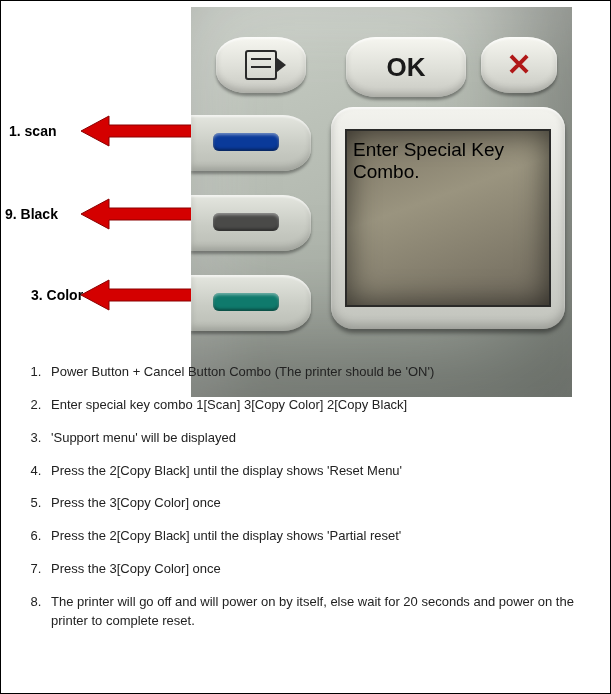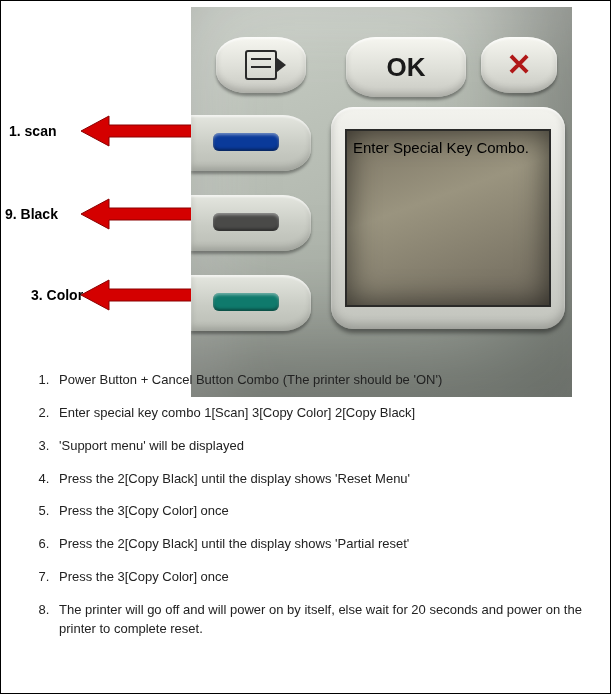--- a/index.html
+++ b/index.html
@@ -136,21 +136,21 @@
     position: absolute;
     left: 14px;
     top: 22px;
     right: 14px;
     bottom: 22px;
     background: linear-gradient(160deg, #7c7564 0%, #9a947f 40%, #6e685b 100%);
     border: 2px solid #2a2a28;
     box-shadow: inset 0 0 30px rgba(0,0,0,0.6);
     color: #000;
     font-family: Arial, sans-serif;
-    font-size: 15px;
+    font-size: 19px;
     padding: 8px 6px;
     box-sizing: border-box;
   }
   
   .label {
     position: absolute;
     font-weight: bold;
     font-size: 14px;
     color: #000;
     white-space: nowrap;
@@ -176,21 +176,21 @@
   
   .instructions {
     position: absolute;
     left: 20px;
     right: 14px;
     top: 362px;
     line-height: 1.45;
   }
   .instructions ol {
     padding-left: 24px;
-    margin: 8px;
+    margin: 0;
   }
   .instructions li {
     padding: 0 0 14px 6px;
   }
 </style>
 </head>
 <body>
 
 <div class="page">
 

